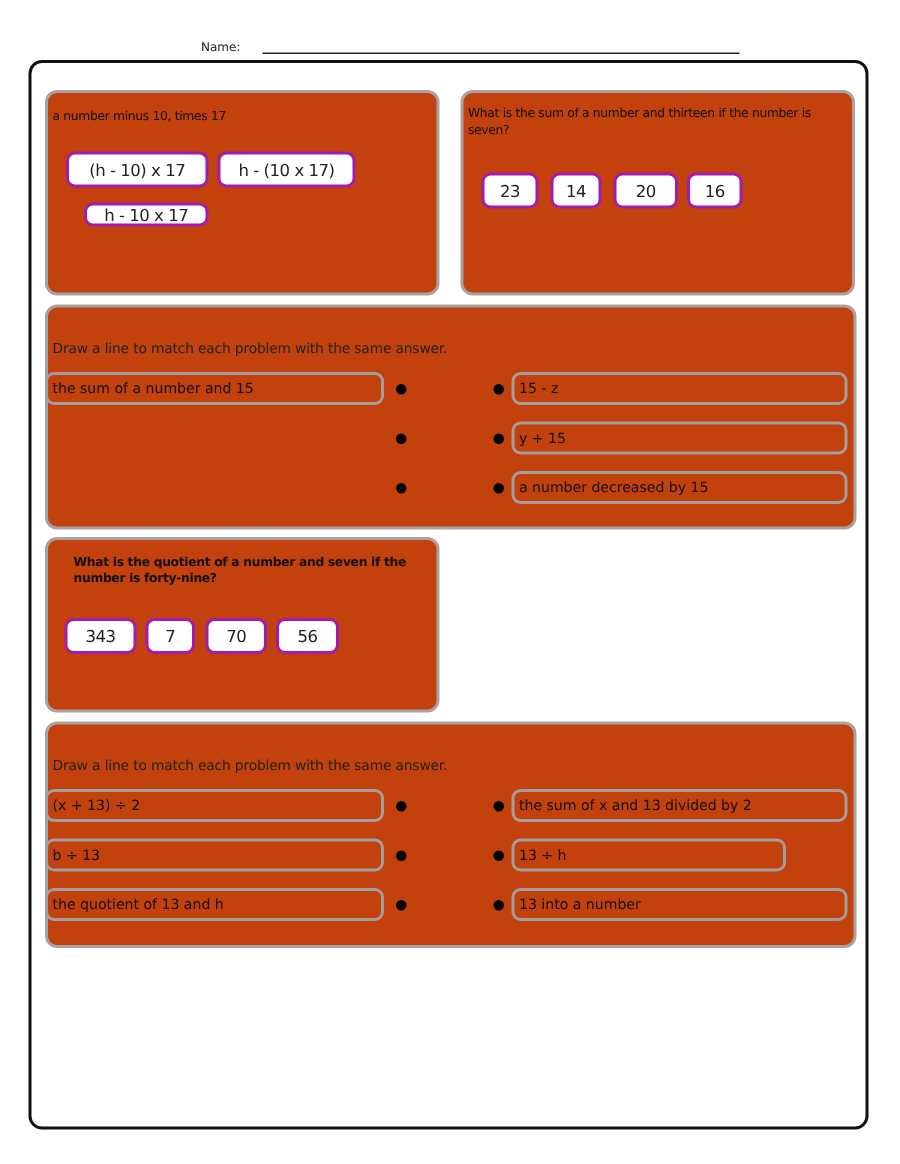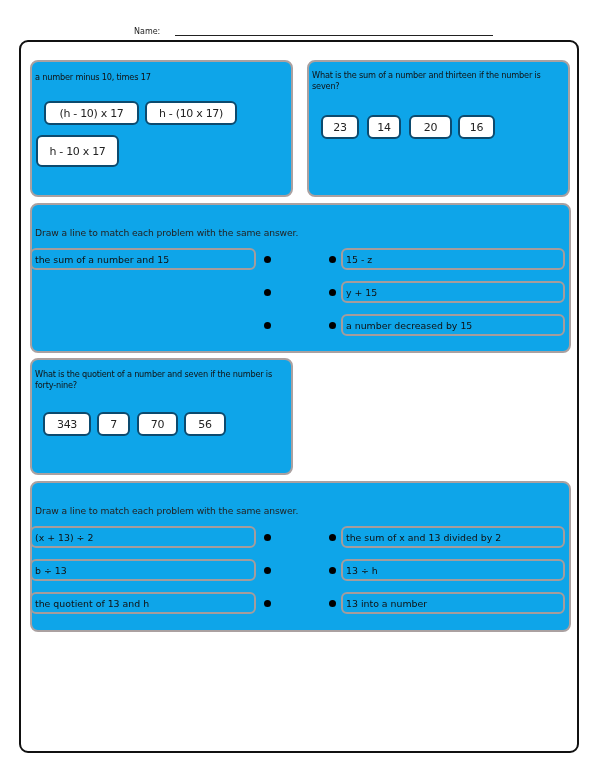--- a/index.html
+++ b/index.html
@@ -2,43 +2,43 @@
 <html><head>
   <meta charset="utf-8">
   <style>
     html, body { margin: 0; padding: 0; background: #ffffff; }
     body { width: 600px; height: 776px; position: relative; overflow: hidden;
            font-family: "DejaVu Sans", sans-serif; color: #111; }
     .name-row { position: absolute; top: 27px; left: 134px; font-size: 8px; color: #222; }
     .name-line { position: absolute; top: 35px; left: 175px; width: 318px; height: 1px; background: #222; }
     .outer { position: absolute; left: 19px; top: 40px; width: 560px; height: 713px;
              border: 2px solid #111; border-radius: 9px; box-sizing: border-box; }
-    .box { position: absolute; border: 2px solid #aaa1a1; border-radius: 8px; box-sizing: border-box; background: #0ea5e9; padding-left: 32px; }
+    .box { position: absolute; border: 2px solid #aaa1a1; border-radius: 8px; box-sizing: border-box; background: #c2410c; padding-left: 32px; }
     .qtext { position: absolute; font-size: 8.2px; line-height: 11px; color: #111; letter-spacing: -0.2px; }
-    .chip { position: absolute; border: 2px solid #0c4a6e; border-radius: 6px; box-sizing: border-box;
+    .chip { position: absolute; border: 2px solid #a21caf; border-radius: 6px; box-sizing: border-box;
             font-size: 11px; display: flex; align-items: center; justify-content: center;
             color: #222; background: #fff; letter-spacing: -0.3px; }
     .instr { position: absolute; font-size: 9.2px; color: #222; letter-spacing: -0.1px; }
     .mbox { position: absolute; border: 2px solid #a59c9c; border-radius: 6px; box-sizing: border-box;
             font-size: 9.4px; color: #111; display: flex; align-items: center; padding-left: 3px; height: 22px; }
     .dot { position: absolute; width: 7px; height: 7px; border-radius: 50%; background: #000; }
   </style>
 </head>
 <body>
 
 <div class="name-row">Name:</div>
 <div class="name-line"></div>
 
 <div class="outer"></div>
 
 <div class="box" style="left:30px; top:60px; width:263px; height:137px;">
   <div class="qtext" style="left:3px; top:10px; width:250px;">a number minus 10, times 17</div>
   <div class="chip" style="left:12px; top:39px; width:95px; height:24px;">(h - 10) x 17</div>
   <div class="chip" style="left:113px; top:39px; width:92px; height:24px;">h - (10 x 17)</div>
-  <div class="chip" style="left:4px; top:73px; width:83px; height:32px;">h - 10 x 17</div>
+  <div class="chip" style="left:24px; top:73px; width:83px; height:16px;">h - 10 x 17</div>
 </div>
 
 <div class="box" style="left:307px; top:60px; width:263px; height:137px;">
   <div class="qtext" style="left:3px; top:8px; width:245px;">What is the sum of a number and thirteen if the number is seven?</div>
   <div class="chip" style="left:12px; top:53px; width:38px; height:24px;">23</div>
   <div class="chip" style="left:58px; top:53px; width:34px; height:24px;">14</div>
   <div class="chip" style="left:100px; top:53px; width:43px; height:24px;">20</div>
   <div class="chip" style="left:149px; top:53px; width:37px; height:24px;">16</div>
 </div>
 
@@ -50,34 +50,34 @@
   <div class="dot" style="left:232px; top:117px;"></div>
   <div class="dot" style="left:297px; top:51px;"></div>
   <div class="dot" style="left:297px; top:84px;"></div>
   <div class="dot" style="left:297px; top:117px;"></div>
   <div class="mbox" style="left:309px; top:43px; width:224px;">15 - z</div>
   <div class="mbox" style="left:309px; top:76px; width:224px;">y + 15</div>
   <div class="mbox" style="left:309px; top:109px; width:224px;">a number decreased by 15</div>
 </div>
 
 <div class="box" style="left:30px; top:358px; width:263px; height:117px;">
-  <div class="qtext" style="left:3px; top:9px; width:250px;">What is the quotient of a number and seven if the number is forty-nine?</div>
+  <div class="qtext" style="left:17px; top:9px; width:250px;font-weight:bold;">What is the quotient of a number and seven if the number is forty-nine?</div>
   <div class="chip" style="left:11px; top:52px; width:48px; height:24px;">343</div>
   <div class="chip" style="left:65px; top:52px; width:33px; height:24px;">7</div>
   <div class="chip" style="left:105px; top:52px; width:41px; height:24px;">70</div>
   <div class="chip" style="left:152px; top:52px; width:42px; height:24px;">56</div>
 </div>
 
 <div class="box" style="left:30px; top:481px; width:541px; height:151px;">
   <div class="instr" style="left:3px; top:22px;">Draw a line to match each problem with the same answer.</div>
   <div class="mbox" style="left:-2px; top:43px; width:226px;">(x + 13) ÷ 2</div>
   <div class="mbox" style="left:-2px; top:76px; width:226px;">b ÷ 13</div>
   <div class="mbox" style="left:-2px; top:109px; width:226px;">the quotient of 13 and h</div>
   <div class="dot" style="left:232px; top:51px;"></div>
   <div class="dot" style="left:232px; top:84px;"></div>
   <div class="dot" style="left:232px; top:117px;"></div>
   <div class="dot" style="left:297px; top:51px;"></div>
   <div class="dot" style="left:297px; top:84px;"></div>
   <div class="dot" style="left:297px; top:117px;"></div>
   <div class="mbox" style="left:309px; top:43px; width:224px;">the sum of x and 13 divided by 2</div>
-  <div class="mbox" style="left:309px; top:76px; width:224px;">13 ÷ h</div>
+  <div class="mbox" style="left:309px; top:76px; width:183px;">13 ÷ h</div>
   <div class="mbox" style="left:309px; top:109px; width:224px;">13 into a number</div>
 </div>
 
 </body></html>

